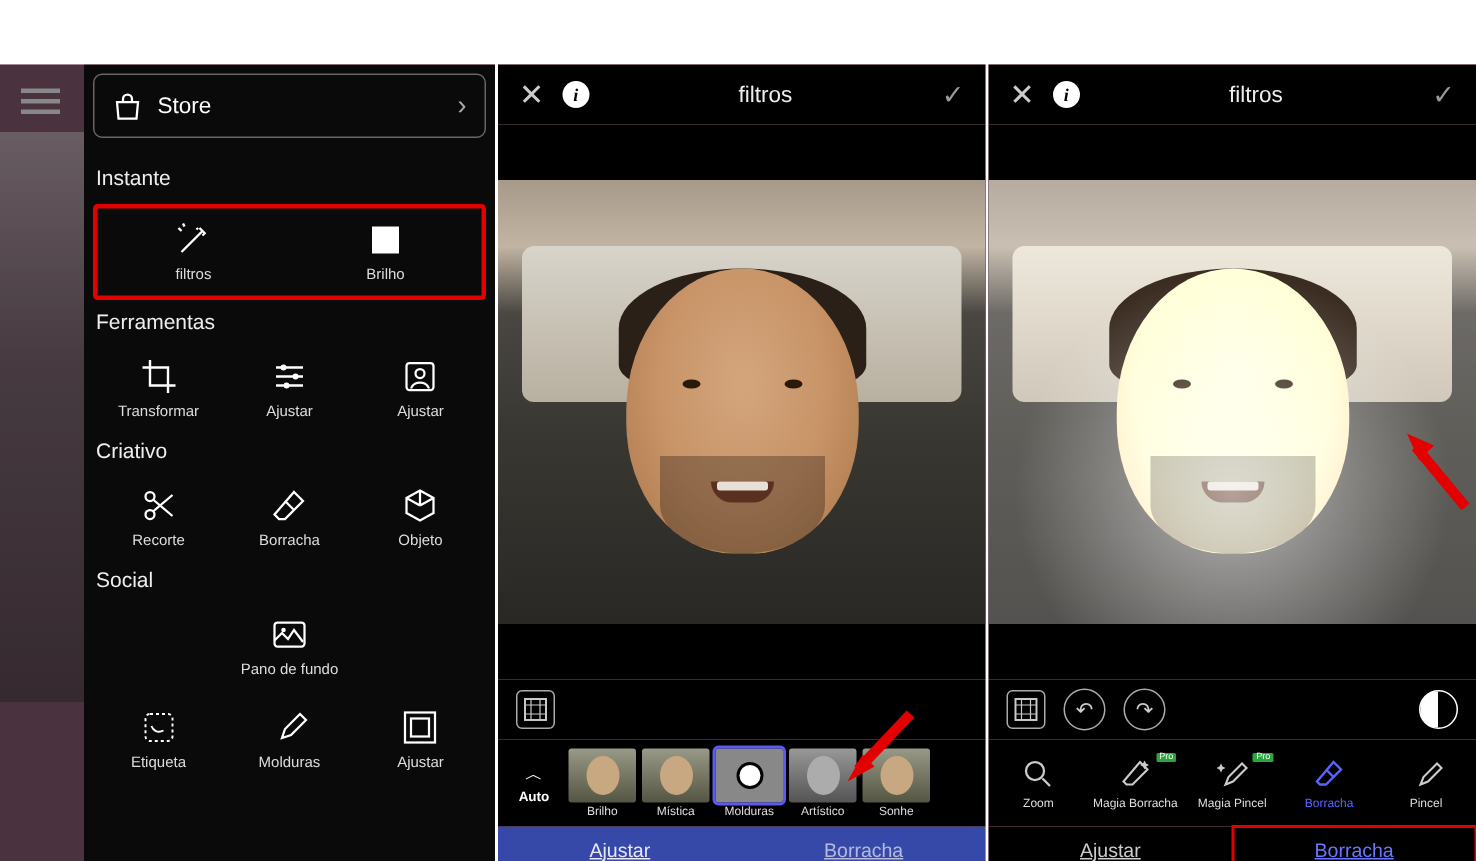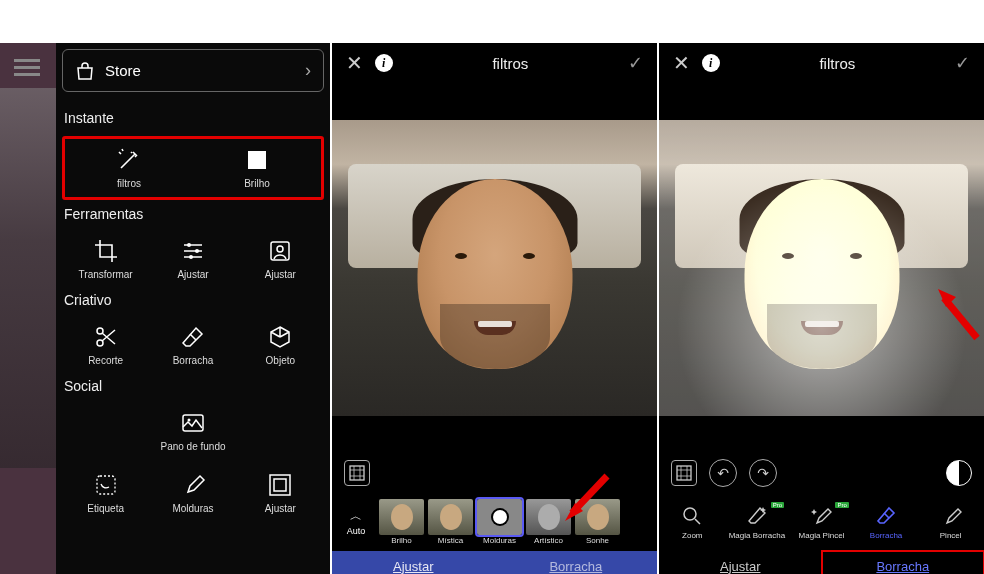--- a/index.html
+++ b/index.html
@@ -54,21 +54,21 @@
 
 
 .tool-row { height: 40px; display: flex; align-items: center; padding: 0 12px; gap: 12px; background: #000; }
 .circ-btn { width: 28px; height: 28px; border: 1.5px solid #aaa; border-radius: 50%; display: flex; align-items: center; justify-content: center; font-size: 14px; color: #ccc; }
 .sq-btn { width: 26px; height: 26px; border: 1.5px solid #aaa; border-radius: 4px; display: flex; align-items: center; justify-content: center; }
 
 
 .filter-strip { height: 58px; display: flex; align-items: center; background: #000; padding: 0 4px; gap: 2px; position: relative; }
 .auto-tab { width: 40px; display: flex; flex-direction: column; align-items: center; gap: 1px; }
 .auto-tab .chev-up { font-size: 12px; }
-.auto-tab .albl { font-size: 9px; }
+.auto-tab .albl { font-size: 9px; font-weight: bold; }
 .filter-thumb { width: 47px; display: flex; flex-direction: column; align-items: center; }
 .filter-thumb .fimg { width: 45px; height: 36px; background: linear-gradient(#998, #554); border-radius: 2px; position: relative; }
 .filter-thumb .fimg::after { content:""; position:absolute; left:50%; top:50%; transform:translate(-50%,-50%); width:22px; height:26px; background:#c8a880; border-radius:50%; }
 .filter-thumb.selected .fimg { outline: 2px solid #5a5af5; }
 .filter-thumb .flbl { font-size: 8px; color: #ddd; margin-top: 1px; }
 .filter-thumb.dot .fimg::before { content:""; position:absolute; left:50%; top:50%; transform:translate(-50%,-50%); width:14px; height:14px; background:#fff; border-radius:50%; box-shadow: 0 0 0 2px #000; }
 .filter-thumb.dot .fimg::after { display:none; }
 .filter-thumb.dot .fimg { background:#888; }
 
 

